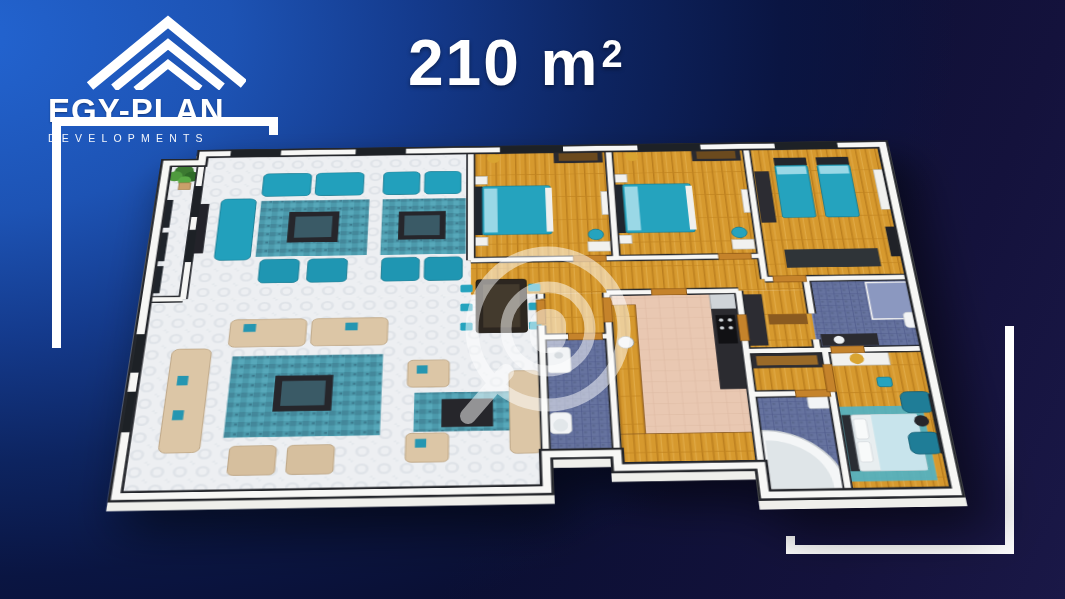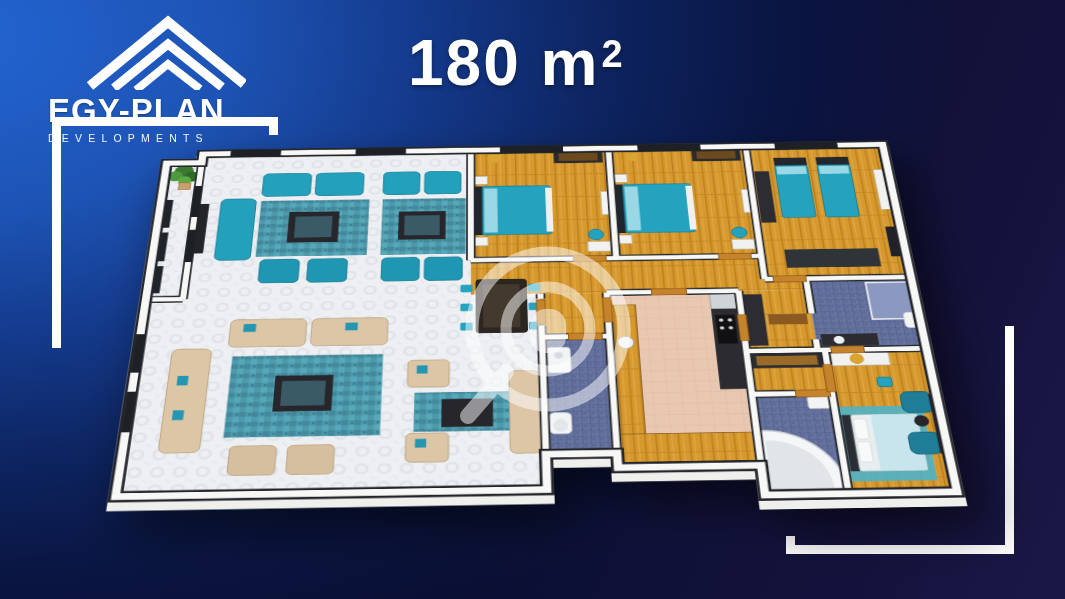--- a/index.html
+++ b/index.html
@@ -49,21 +49,21 @@
   <div class="logo">
     <svg class="logo-icon" width="160" height="76" viewBox="0 0 160 76" fill="none">
       <path d="M4,72 L82,8 L158,70" stroke="#ffffff" stroke-width="10"></path>
       <path d="M28,74 L82,30 L136,73" stroke="#ffffff" stroke-width="9"></path>
       <path d="M50,76 L82,50 L114,75" stroke="#ffffff" stroke-width="8"></path>
     </svg>
     <div class="brand">EGY-PLAN</div>
     <div class="tagline">DEVELOPMENTS</div>
   </div>
 
-  <div class="area-title"><span>180 m</span><sup>2</sup></div>
+  <div class="area-title"><span>210 m</span><sup>2</sup></div>
 
   <div>
     <div class="bar tl-h"></div>
     <div class="bar tl-cap"></div>
     <div class="bar tl-v"></div>
   </div>
   <div>
     <div class="bar br-v"></div>
     <div class="bar br-h"></div>
     <div class="bar br-cap"></div>

